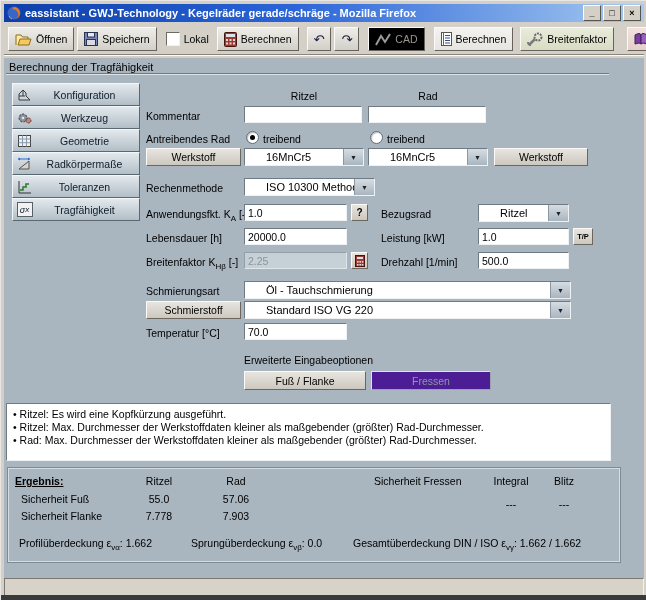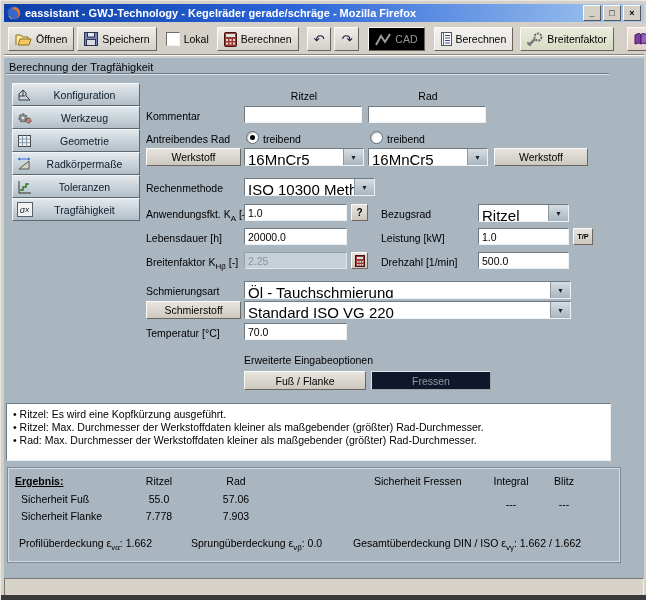--- a/index.html
+++ b/index.html
@@ -50,28 +50,28 @@
   
   .lbl{position:absolute;white-space:nowrap;font-size:10.5px;color:#000;}
   .colhead{position:absolute;width:120px;text-align:center;font-size:10.5px;}
   .field{position:absolute;box-sizing:border-box;background:#fff;font-size:10.5px;
          border:1px solid;border-color:#6e7a84 #eef2f5 #eef2f5 #6e7a84;
          padding:1px 3px;font-family:"Liberation Sans","DejaVu Sans",sans-serif;color:#000;}
   .field:disabled,.field.dis{background:#c6d0d7;color:#88949c;
          border-color:#93a0a9 #dfe6ea #dfe6ea #93a0a9;}
   .combo{position:absolute;box-sizing:border-box;display:flex;background:#fff;
          border:1px solid;border-color:#6e7a84 #eef2f5 #eef2f5 #6e7a84;}
-  .combo-text{flex:1;padding:2px 3px;font-size:15px;white-space:nowrap;overflow:hidden;}
+  .combo-text{flex:1;padding:2px 21px;font-size:11px;white-space:nowrap;overflow:hidden;}
   .combo-btn{width:19px;background:linear-gradient(180deg,#d6dde2,#a9b5bf);
              border-left:1px solid #8b97a1;display:flex;align-items:center;justify-content:center;
              font-size:7px;color:#1a222a;}
   .form-btn{position:absolute;box-sizing:border-box;display:flex;align-items:center;justify-content:center;
             background:linear-gradient(180deg,#e8e5df,#ccc8bf);font-size:10.5px;color:#000;
             border:1px solid;border-color:#fbfaf8 #6b675f #6b675f #fbfaf8;cursor:default;}
-  .form-btn.disabled{background:#0f172a;color:#8f9aa2;border-color:#dde4e8 #98a3ab #98a3ab #dde4e8;}
+  .form-btn.disabled{background:#4c1d95;color:#8f9aa2;border-color:#dde4e8 #98a3ab #98a3ab #dde4e8;}
   .sq-btn{position:absolute;box-sizing:border-box;display:flex;align-items:center;justify-content:center;
           background:linear-gradient(180deg,#e8e5df,#ccc8bf);font-weight:bold;font-size:10px;
           border:1px solid;border-color:#fbfaf8 #6b675f #6b675f #fbfaf8;}
   .radio{position:absolute;width:11px;height:11px;border-radius:50%;background:#fff;
          border:1px solid #5f6b75;box-shadow:inset 1px 1px 1px #b9c2c9;}
   .radio.sel::after{content:"";position:absolute;left:3px;top:3px;width:5px;height:5px;
          border-radius:50%;background:#000;}
   sub{font-size:8px;}
   
   .infobox{position:absolute;left:5px;top:402px;width:605px;height:58px;box-sizing:border-box;

